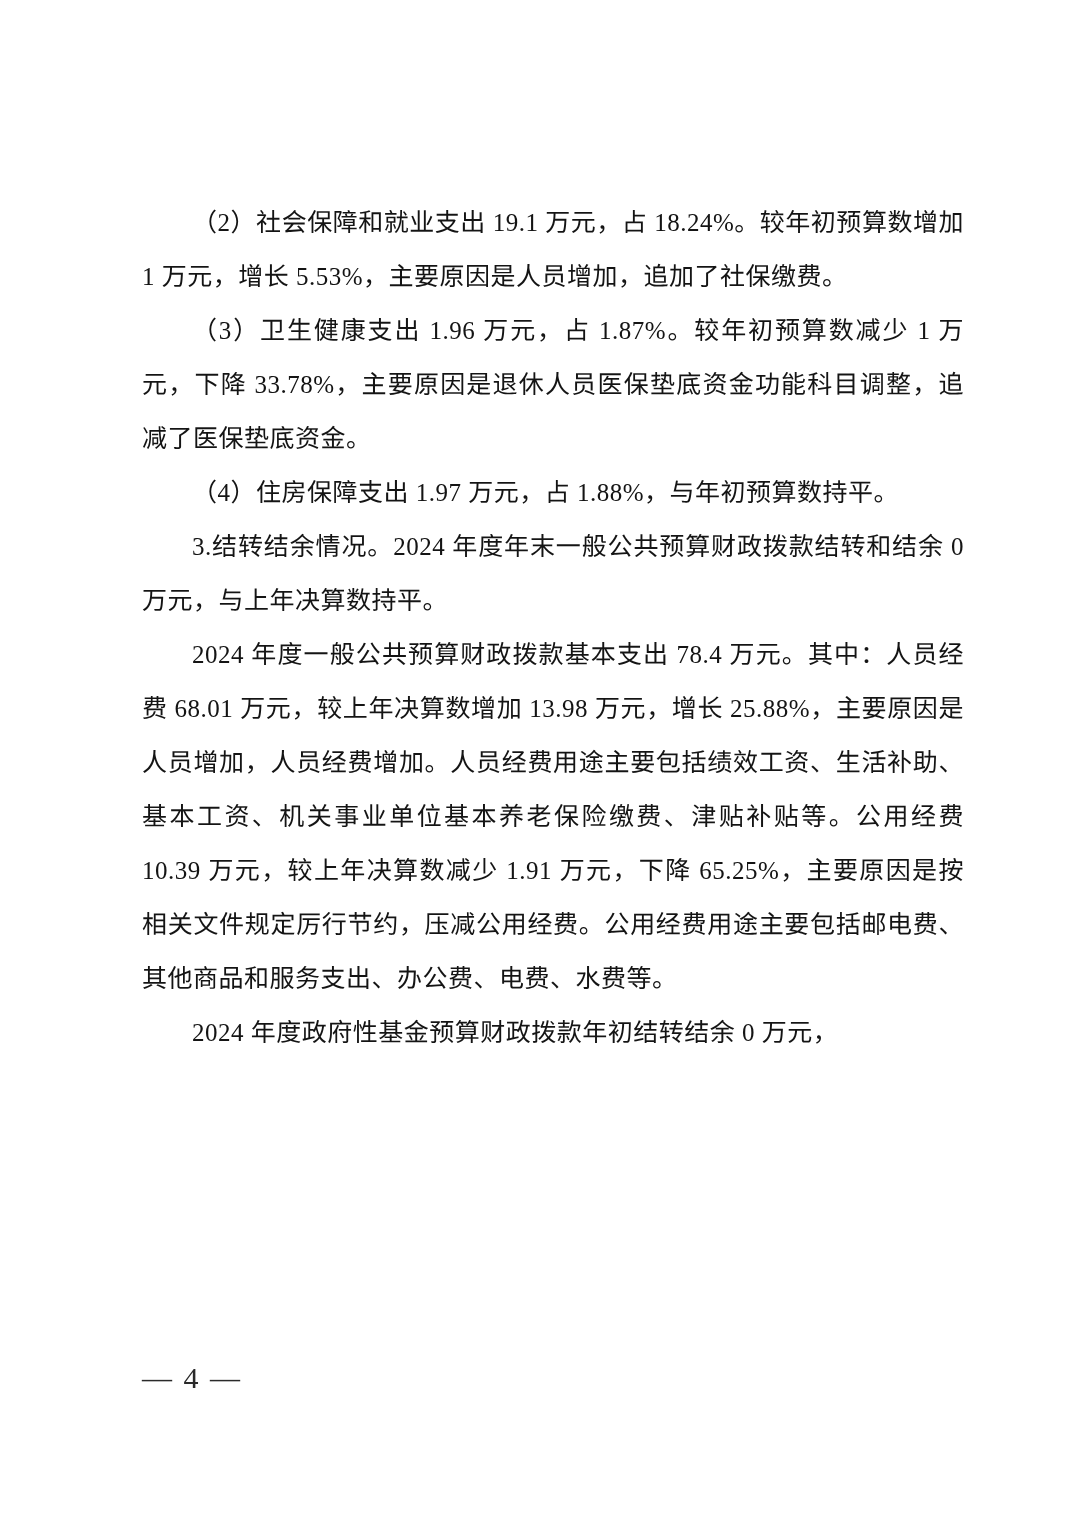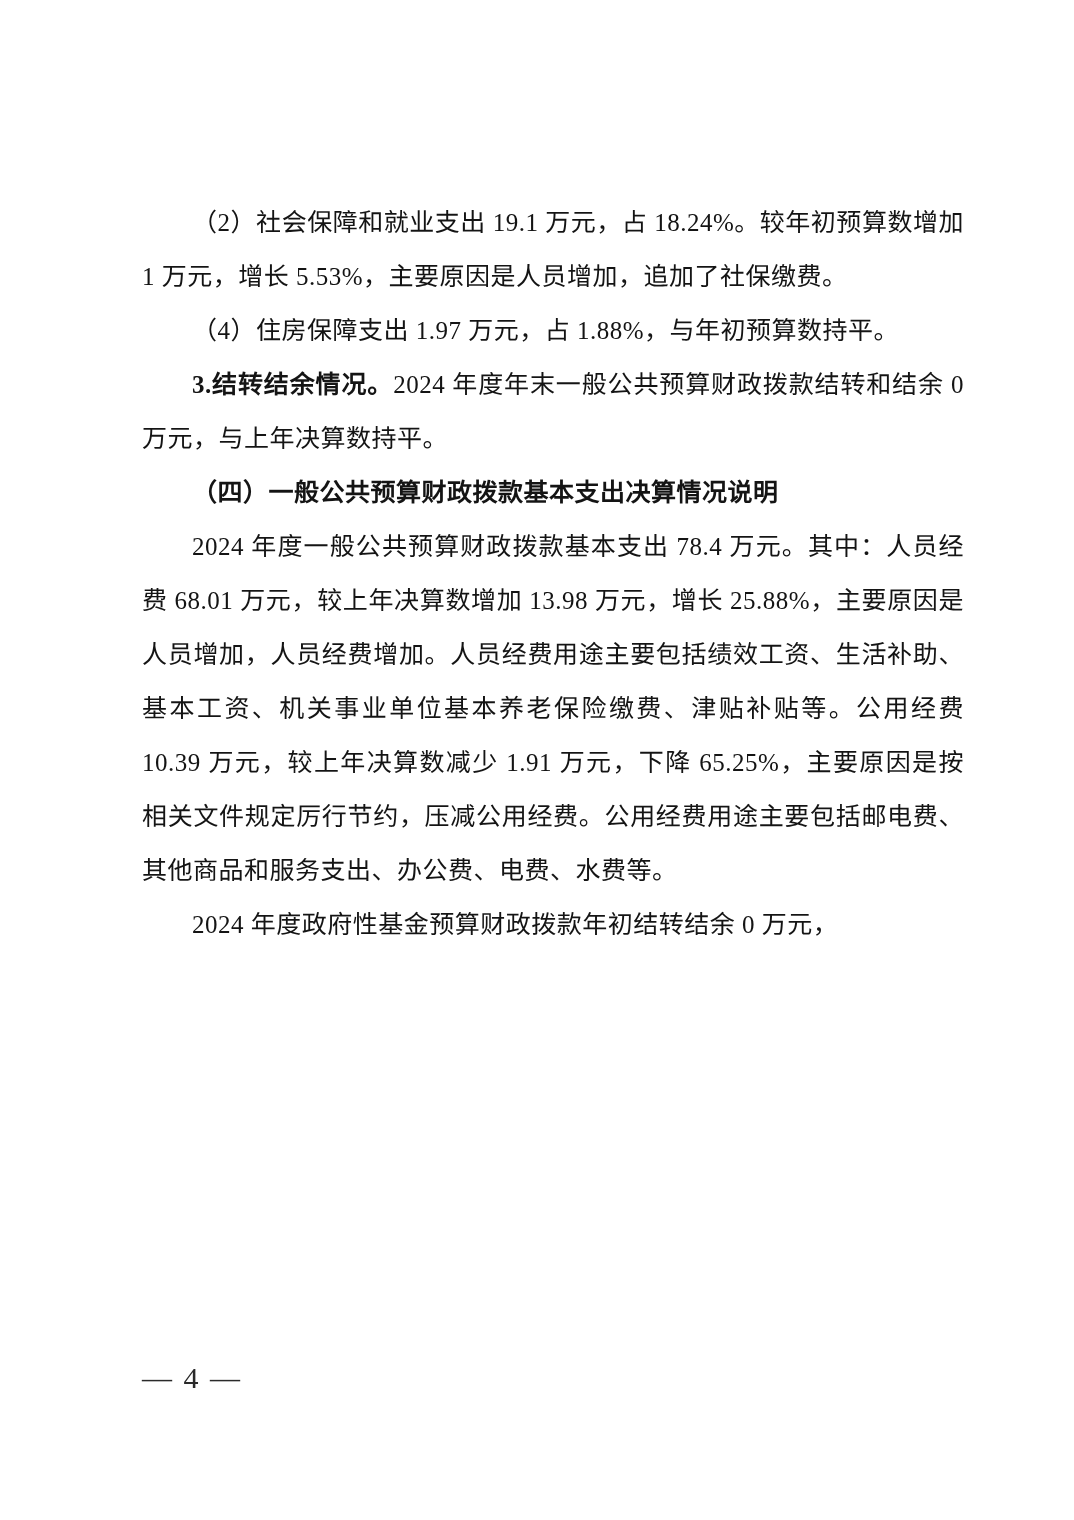--- a/index.html
+++ b/index.html
@@ -29,21 +29,21 @@
     text-align: justify;
     letter-spacing: 0.5px;
   }
 
   .para {
     text-indent: 2em;
     margin: 0;
   }
 
   .para b.lead {
-    font-weight: bold;
+    font-weight: normal;
   }
 
   .page-footer {
     position: absolute;
     left: 142px;
     top: 1358px;
     font-size: 30px;
     line-height: 40px;
     color: #2a2a2a;
     letter-spacing: 2px;
@@ -51,26 +51,26 @@
 </style>
 </head>
 <body>
 
 <div class="page">
 
   <main class="doc-body">
 
     <p class="para"><b class="lead"></b><span>（2）社会保障和就业支出 19.1 万元，占 18.24%。较年初预算数增加 1 万元，增长 5.53%，主要原因是人员增加，追加了社保缴费。</span></p>
 
+    <p class="para"><b class="lead"></b><span>（3）卫生健康支出 1.96 万元，占 1.87%。较年初预算数减少 1 万元，下降 33.78%，主要原因是退休人员医保垫底资金功能科目调整，追减了医保垫底资金。</span></p>
 
     <p class="para"><b class="lead"></b><span>（4）住房保障支出 1.97 万元，占 1.88%，与年初预算数持平。</span></p>
 
     <p class="para"><b class="lead">3.结转结余情况。</b><span>2024 年度年末一般公共预算财政拨款结转和结余 0 万元，与上年决算数持平。</span></p>
 
-    <p class="para"><b class="lead">（四）一般公共预算财政拨款基本支出决算情况说明</b><span></span></p>
 
     <p class="para"><b class="lead"></b><span>2024 年度一般公共预算财政拨款基本支出 78.4 万元。其中：人员经费 68.01 万元，较上年决算数增加 13.98 万元，增长 25.88%，主要原因是人员增加，人员经费增加。人员经费用途主要包括绩效工资、生活补助、基本工资、机关事业单位基本养老保险缴费、津贴补贴等。公用经费 10.39 万元，较上年决算数减少 1.91 万元，下降 65.25%，主要原因是按相关文件规定厉行节约，压减公用经费。公用经费用途主要包括邮电费、其他商品和服务支出、办公费、电费、水费等。</span></p>
 
 
     <p class="para"><b class="lead"></b><span>2024 年度政府性基金预算财政拨款年初结转结余 0 万元，</span></p>
 
   </main>
 
   <footer class="page-footer">
     <span>— 4 —</span>

